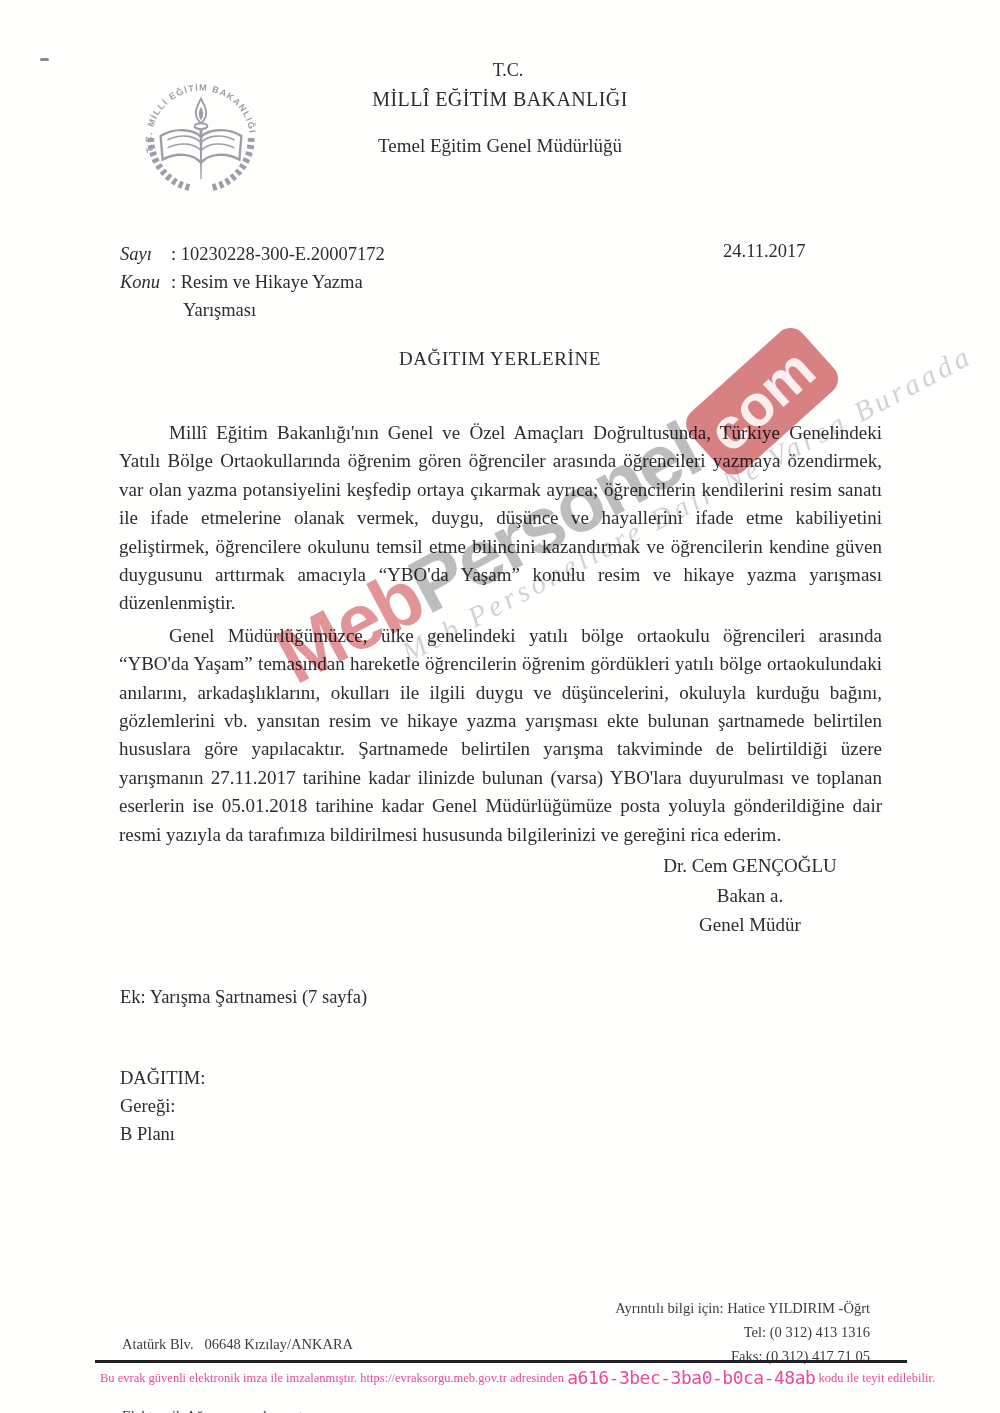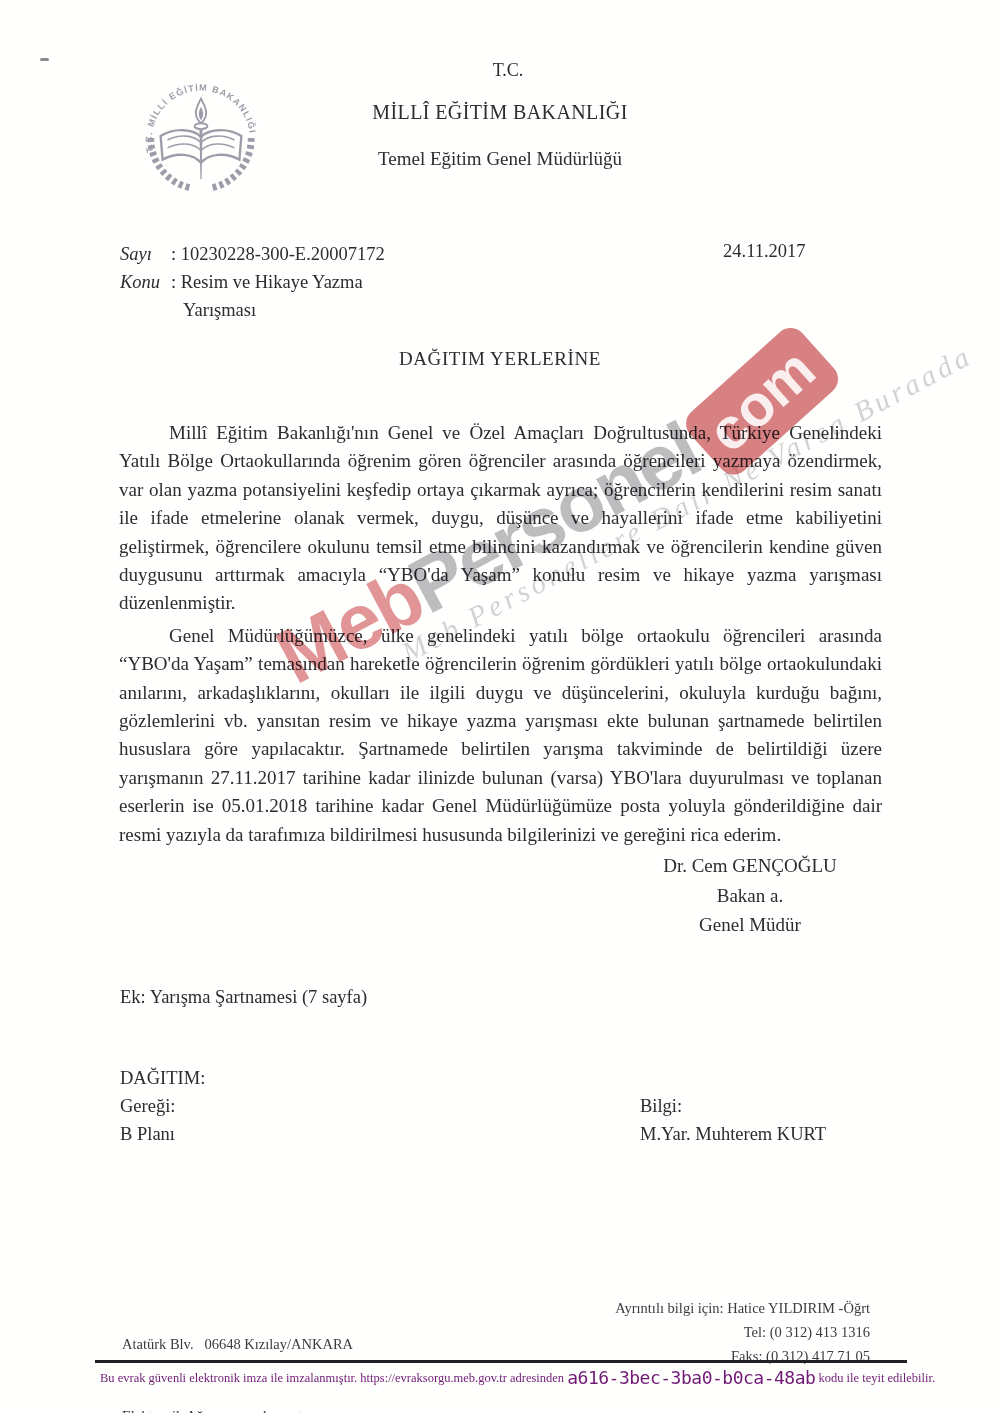--- a/index.html
+++ b/index.html
@@ -3,21 +3,21 @@
 <meta charset="utf-8">
 <style>
   html,body { margin:0; padding:0; background:#ffffff; }
   .page {
     position:relative; width:1000px; height:1413px; background:#fffffe;
     font-family:"Liberation Serif","DejaVu Serif",serif; color:#2c2c31; overflow:hidden;
   }
   
   .hdr { position:absolute; top:60px; left:0; width:1000px; text-align:center; }
   .hdr-tc { font-size:18px;padding-left:16px; }
-  .hdr-ministry { font-size:20px; margin-top:20px; letter-spacing:0.4px; }
+  .hdr-ministry { font-size:20px; margin-top:7px; letter-spacing:0.4px; }
   .hdr-dept { font-size:19px; margin-top:24px; }
   .logo { position:absolute; left:137px; top:73px; width:128px; height:128px; opacity:0.85; }
   .scan-dash { position:absolute; left:40px; top:58px; width:9px; height:3px; background:#8d8d8d; border-radius:2px; }
   
   .meta { position:absolute; left:120px; top:240px; font-size:18.5px; line-height:28px; }
   .meta-label { display:inline-block; width:51px;font-style:italic; }
   .konu-wrap2 { padding-left:63px; }
   .date { position:absolute; left:723px; top:241px; font-size:18.5px; }
   
   .recipient { position:absolute; top:348px; left:0; width:1000px; text-align:center;
@@ -33,21 +33,21 @@
   
   .attachment { position:absolute; left:120px; top:987px; font-size:18.5px; }
   .dist { position:absolute; left:120px; top:1064px; font-size:18.5px; line-height:28px; }
   .bilgi { position:absolute; left:640px; top:1092px; font-size:18.5px; line-height:28px; }
   
   .foot-left  { position:absolute; left:122px; top:1284px; font-size:14.5px; line-height:24px;
                 color:#3b3b42; white-space:pre-wrap; }
   .foot-right { position:absolute; right:130px; top:1284px; font-size:14.5px; line-height:24px;
                 color:#3b3b42; text-align:right;margin-top:12px; }
   .rule { position:absolute; left:95px; top:1360px; width:812px; height:3px; background:#1f1f24; }
-  .verify { position:absolute; left:100px; top:1367px; width:880px; font-size:12.5px; color:#701a75; }
+  .verify { position:absolute; left:100px; top:1367px; width:880px; font-size:12.5px; color:#ec4899; }
   .verify .code { font-family:"DejaVu Sans Mono","Liberation Mono",monospace;
                   font-size:18px; vertical-align:-2px; letter-spacing:-0.5px; }
   
   .watermark { position:absolute; left:262px; top:622px; transform:rotate(-28deg);
                transform-origin:0 0; mix-blend-mode:multiply; pointer-events:none;
                font-family:"Liberation Sans","DejaVu Sans",sans-serif; white-space:nowrap; }
   .wm-main { font-size:78px; font-weight:bold; letter-spacing:-2px; }
   .wm-meb { color:rgba(197,52,56,0.52); }
   .wm-personel { color:rgba(112,112,118,0.46); }
   .wm-com { display:inline-block; background:rgba(190,45,48,0.60); color:rgba(255,255,255,0.88);
@@ -110,24 +110,20 @@
     <div>Genel Müdür</div>
   </div>
 
   <div class="attachment">Ek: Yarışma Şartnamesi (7 sayfa)</div>
 
   <div class="dist">
     <div>DAĞITIM:</div>
     <div>Gereği:</div>
     <div>B Planı</div>
   </div>
-  <div class="bilgi">
-    <div>Bilgi:</div>
-    <div>M.Yar. Muhterem KURT</div>
-  </div>
 
   <div class="foot-left">
     <div>Atatürk Blv.   06648 Kızılay/ANKARA</div>
     <div>Elektronik Ağ: www.meb.gov.tr</div>
     
   </div>
   <div class="foot-right">
     <div>Ayrıntılı bilgi için: Hatice YILDIRIM -Öğrt</div>
     <div>Tel: (0 312) 413 1316</div>
     <div>Faks: (0 312) 417 71 05</div>

